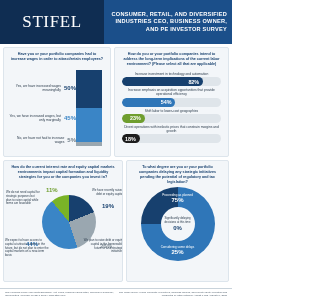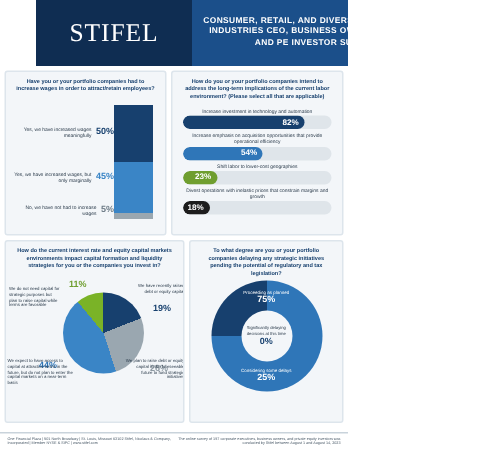--- a/index.html
+++ b/index.html
@@ -5,21 +5,21 @@
   * { box-sizing: border-box; margin: 0; padding: 0; }
   html, body {
     width: 232px; height: 300px;
     background: #ffffff;
     font-family: "Liberation Sans", sans-serif;
     overflow: hidden;
   }
   .page { position: relative; width: 232px; height: 300px; background:#ffffff; }
 
   
-  .header { display:flex; height: 44px; width:100%;margin-left:24px; }
+  .header { display:flex; height: 44px; width:100%; }
   .brand {
     width: 104px; background:#0f2d52; color:#ffffff;
     display:flex; align-items:center; justify-content:center;
   }
   .brand-word {
     font-family:"Liberation Serif", serif;
     font-size: 17px; letter-spacing: 0.6px; font-weight: 400;
     color:#ffffff;
   }
   .title-box {

